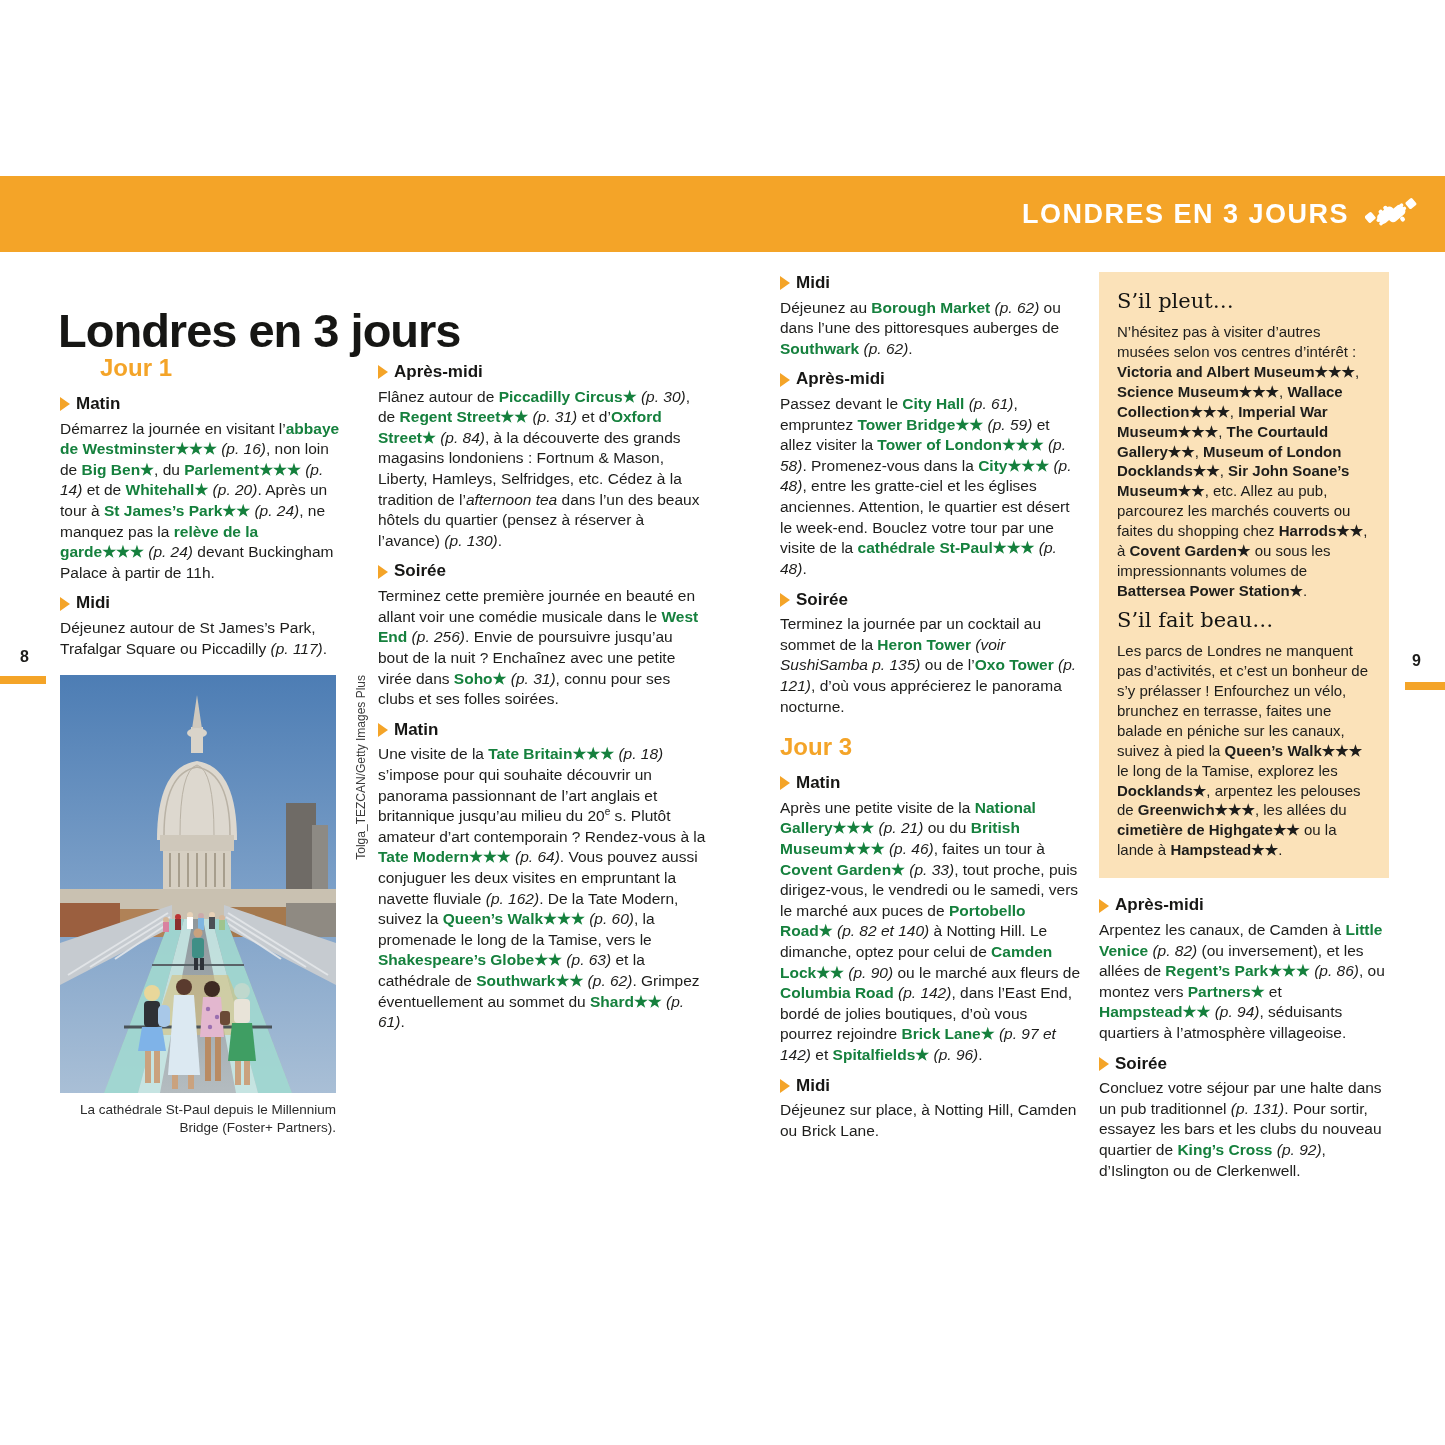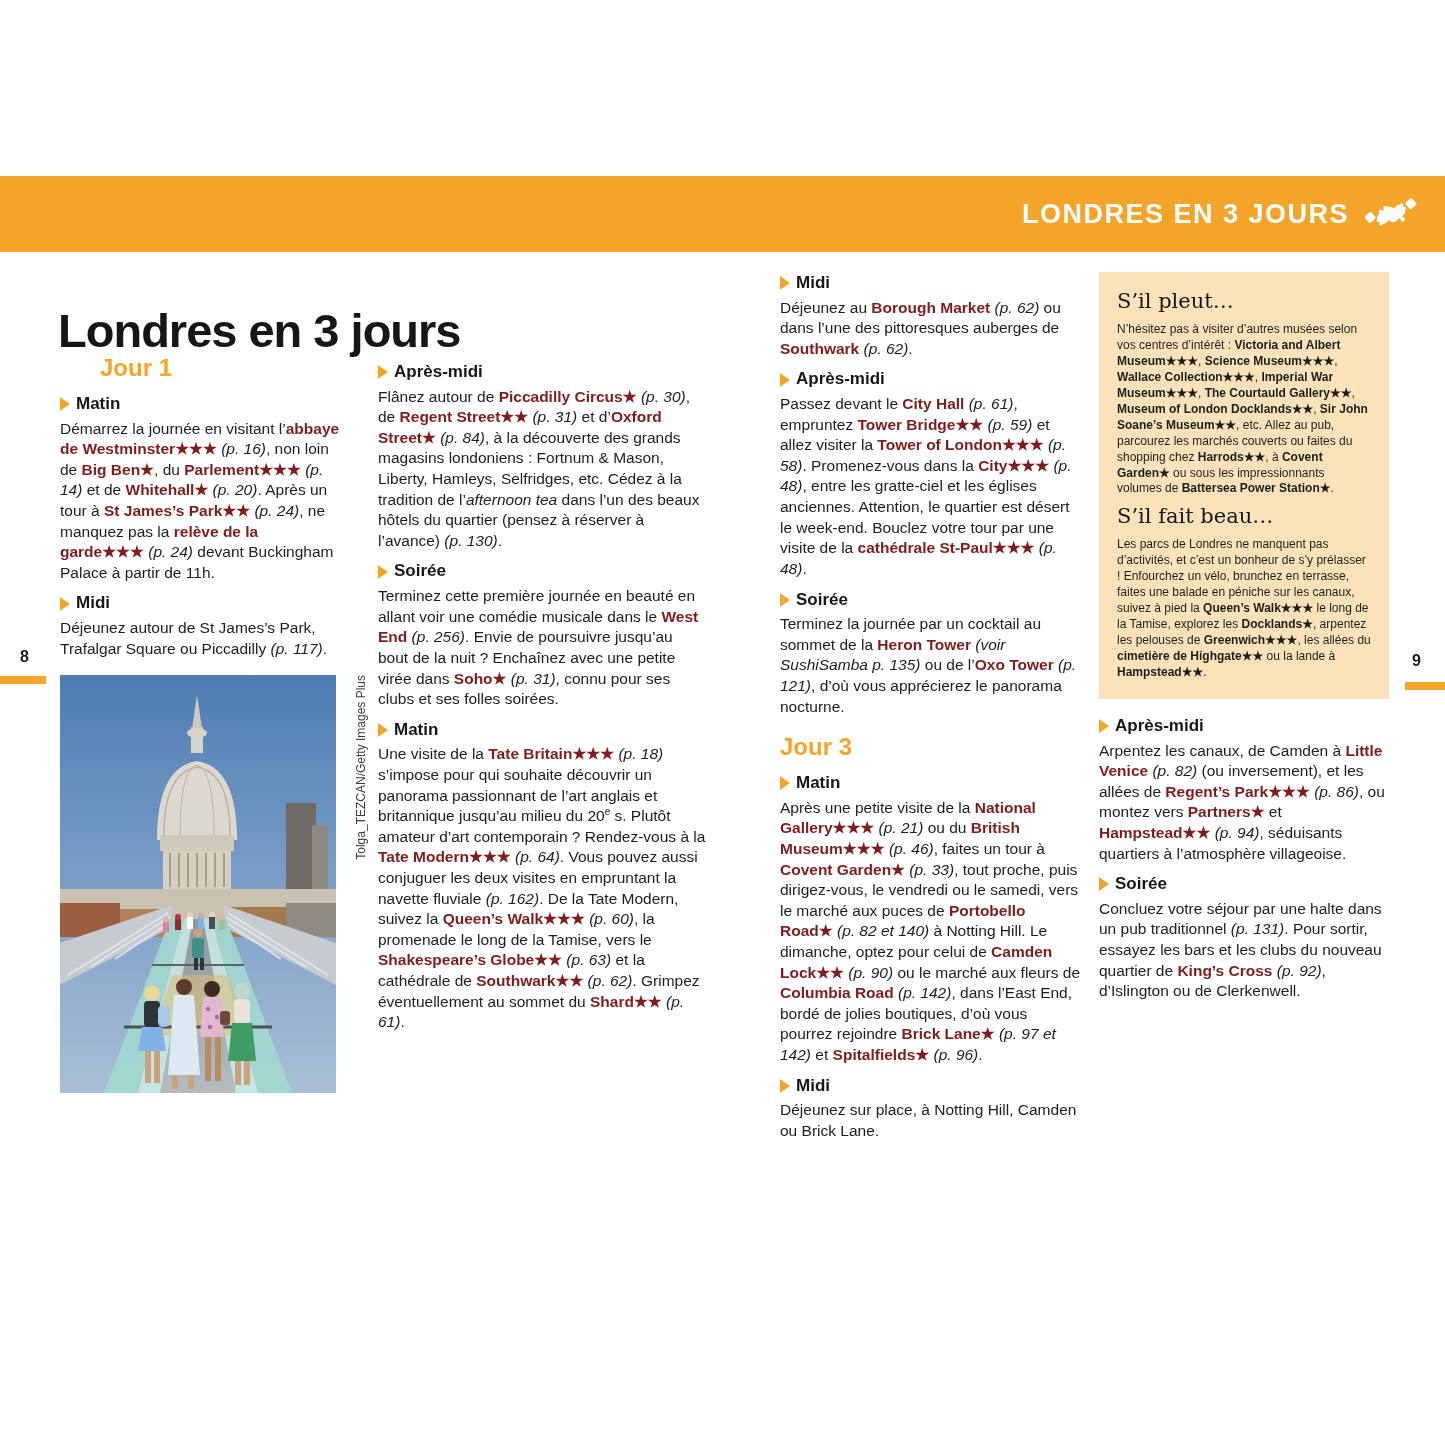--- a/index.html
+++ b/index.html
@@ -40,34 +40,34 @@
     color:#F4A428;font-size:24px;font-weight:700;margin:14px 0 6px 0;
   }
   .day-heading.first{margin-top:0;margin-left:40px;}
   .sec-head{display:flex;align-items:center;gap:6px;margin:9px 0 3px 0;}
   .tri{
     width:0;height:0;border-top:7px solid transparent;border-bottom:7px solid transparent;
     border-left:10px solid #F4A428;flex:0 0 auto;
   }
   .sec-label{font-weight:700;font-size:17px;color:#161614;}
   .para{margin:0 0 6px 0;}
-  .para b{font-weight:700;color:#7f1d1d;text-align:center;}
+  .para b{font-weight:700;color:#15803d;text-align:center;}
   .para i{font-style:italic;}
   sup{font-size:10px;line-height:0;}
   
   .side-box{
     background:#FBE2B9;padding:16px 18px 18px 18px;box-sizing:border-box;
     width:290px;margin-bottom:16px;
   }
   .box-head{
     font-family:"DejaVu Serif", serif;font-weight:400;font-size:21px;
     margin:0 0 6px 0;color:#141412;
   }
   .box-head.second{margin-top:6px;}
-  .box-para{margin:0;font-size:12px;line-height:1.33;}
+  .box-para{margin:0;font-size:15px;line-height:1.33;}
   
   .photo-wrap{position:relative;margin-top:16px;width:276px;}
   .photo{width:276px;height:418px;display:block;}
   .photo-credit{
     position:absolute;right:-18px;top:0;transform:rotate(-90deg);
     transform-origin:top right;white-space:nowrap;font-size:12px;color:#3c3c3c;
   }
   .photo-caption{
     margin-top:8px;font-size:13.5px;line-height:1.3;text-align:right;color:#2b2b2b;
     width:276px;
@@ -240,20 +240,21 @@
       <g>
 
         <circle cx="182" cy="316" r="8" fill="#bfd8cd"></circle>
         <rect x="174" y="324" width="16" height="24" rx="4" fill="#e8e3d8"></rect>
         <path d="M172 348 L192 348 L196 386 L168 386 Z" fill="#3f9e63"></path>
         <rect x="175" y="386" width="6" height="24" fill="#caa27e"></rect>
           <rect x="184" y="386" width="6" height="24" fill="#caa27e"></rect>
       </g>
     </svg>
     <span class="photo-credit">Tolga_TEZCAN/Getty Images Plus</span>
+    <div class="photo-caption">La cathédrale St-Paul depuis le Millennium Bridge (Foster+ Partners).</div>
   </div>
 </div>
 
 <div class="col col2">
   <div class="sec-head">
     <span class="tri"></span>
     <span class="sec-label">Après-midi</span>
   </div>
   <p class="para">Flânez autour de <b>Piccadilly Circus★</b> <i>(p. 30)</i>, de <b>Regent Street★★</b> <i>(p. 31)</i> et d’<b>Oxford Street★</b> <i>(p. 84)</i>, à la découverte des grands magasins londoniens : Fortnum &amp; Mason, Liberty, Hamleys, Selfridges, etc. Cédez à la tradition de l’<i>afternoon tea</i> dans l’un des beaux hôtels du quartier (pensez à réserver à l’avance) <i>(p. 130)</i>.</p>
 

